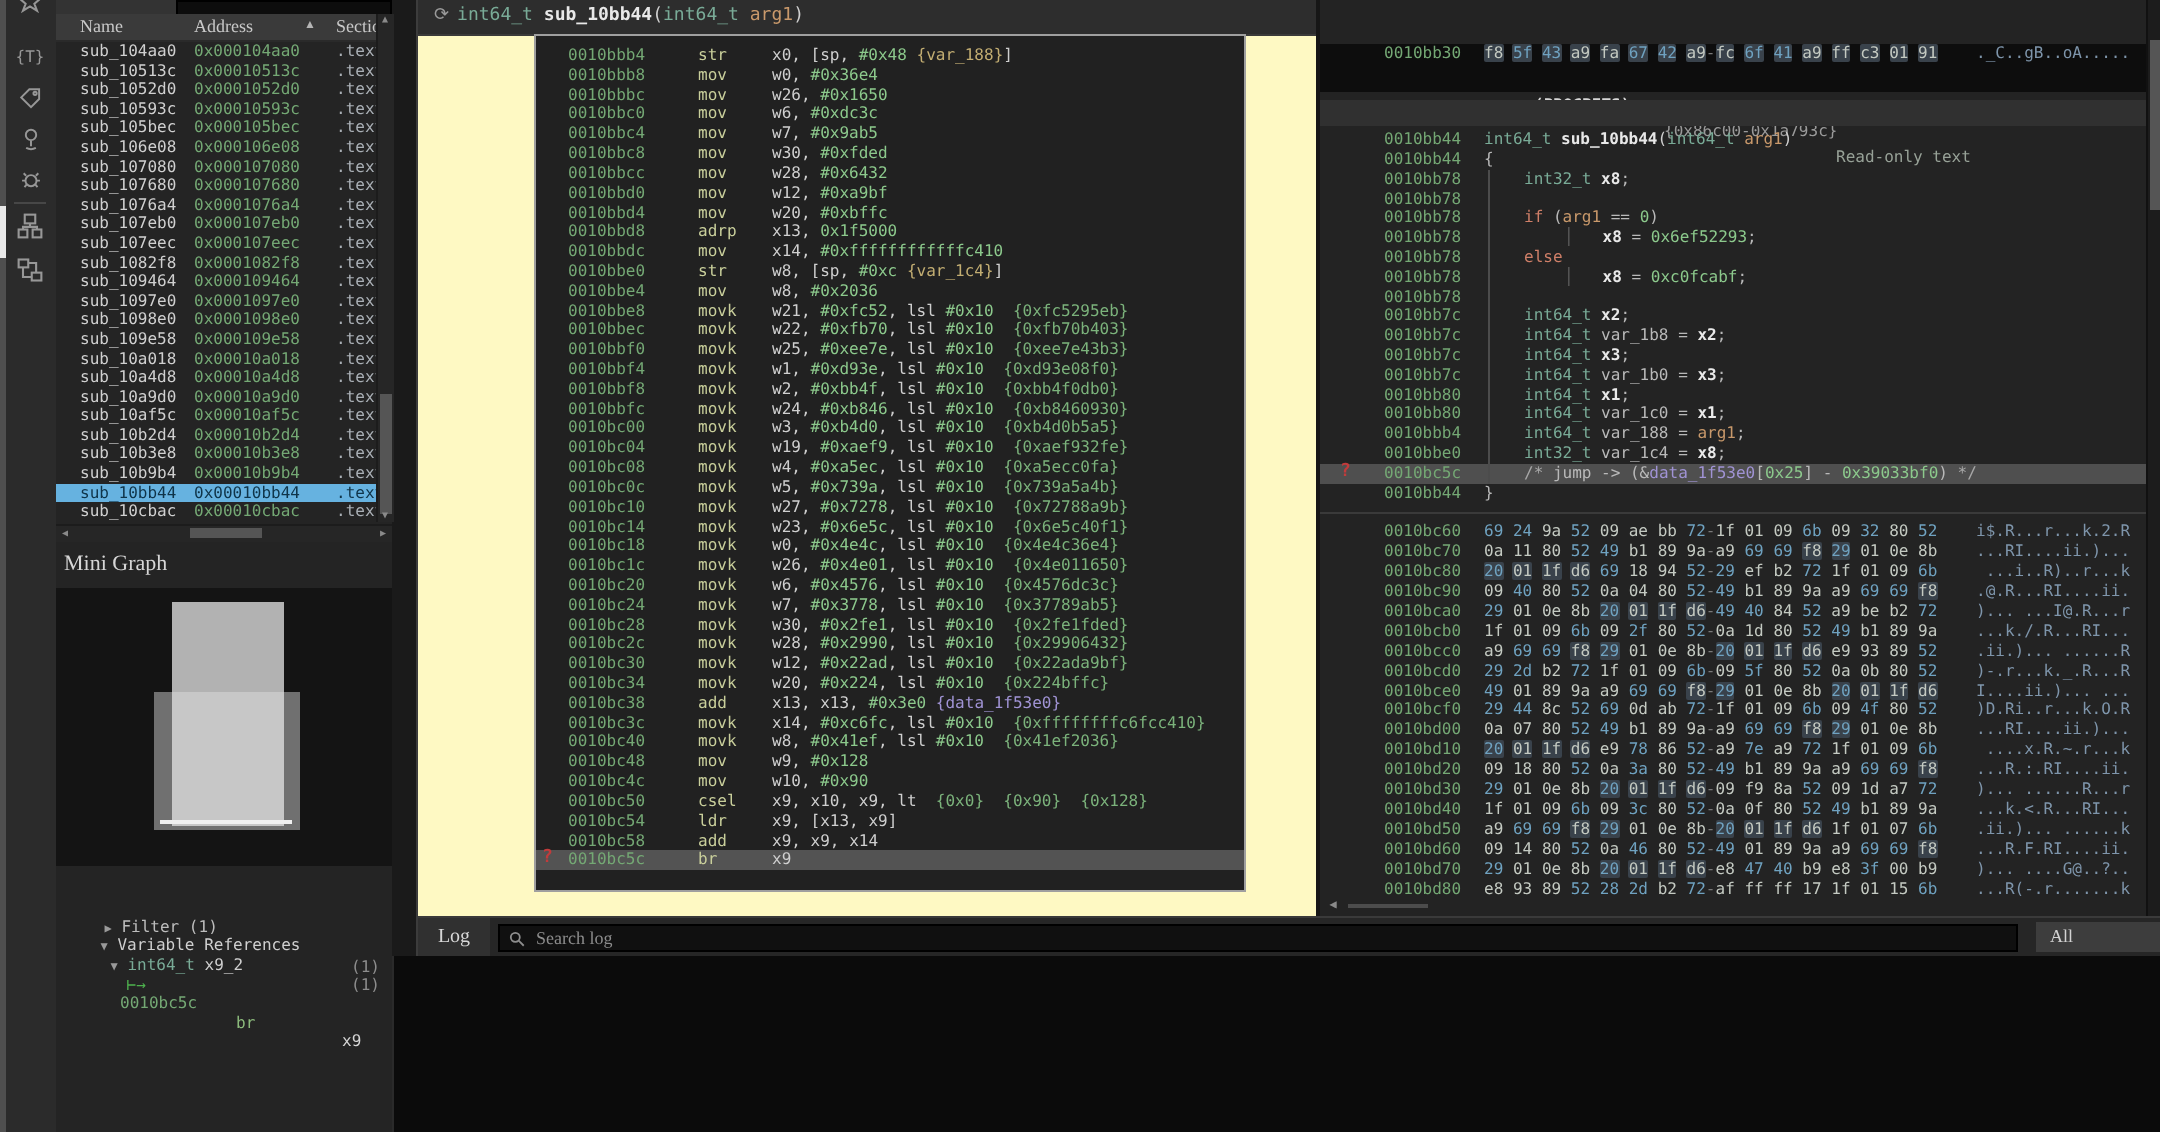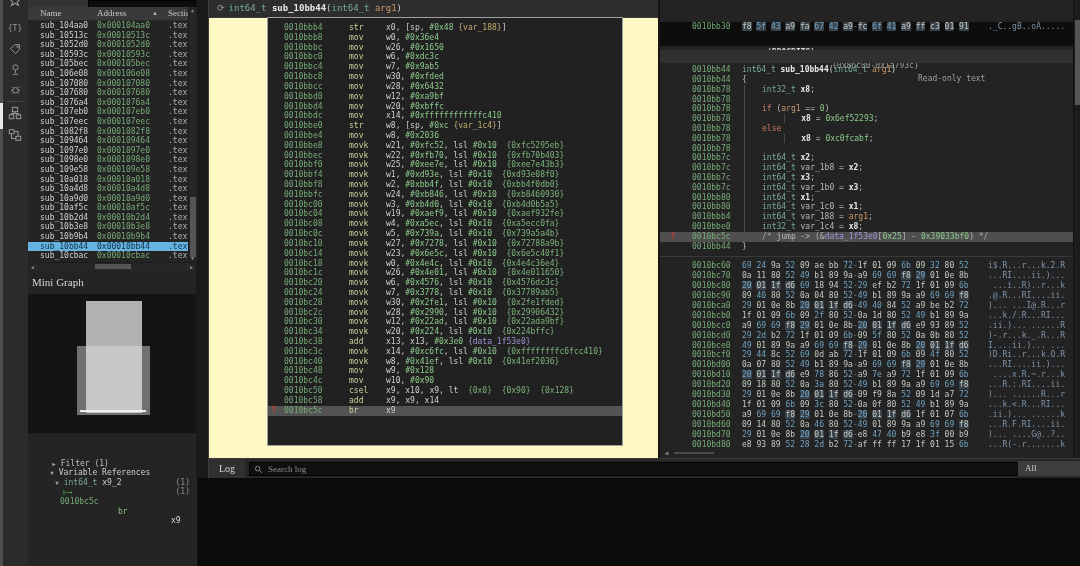--- a/index.html
+++ b/index.html
@@ -100,21 +100,21 @@
   #hexdump .hxrow{height:9.95px;line-height:9.95px;}
   #right-vscroll{left:413px;top:0;width:9px;height:458px;background:#1c1c1c;border-left:1px solid #111;}
   #right-hscroll-arrow{left:2px;top:448px;width:9px;height:9px;color:#8a8a8a;font-size:6px;line-height:9px;text-align:center;}
   #right-hscroll-thumb{left:14px;top:452px;width:40px;height:2px;background:#4c4c4c;}
 
   
   #logbar{left:208px;top:458px;width:884px;height:20px;background:#262626;border-top:1px solid #3a3a3a;border-left:1px solid #3c3c3c;}
   #logtab{position:absolute;left:0;top:0;width:36px;height:20px;background:#303030;color:#d8d8d8;
           font-size:10px;line-height:20px;text-align:center;}
   #logsearch{position:absolute;left:40px;top:3px;width:758px;height:12px;background:#101010;border:1px solid #000;
-             color:#8d8d8d;font-size:9px;line-height:12px;padding-left:34px;}
+             color:#8d8d8d;font-size:9px;line-height:12px;}
   #logsearch .ph{position:absolute;left:18px;top:0;}
   #logsearch svg{position:absolute;left:4px;top:2px;}
   #logfilter{position:absolute;left:809px;top:2px;width:75px;height:15px;background:#3d3d3d;color:#d2d2d2;
              font-size:9px;line-height:15px;padding-left:7px;box-sizing:border-box;}
   #logcontent{left:196px;top:478px;width:884px;height:88px;background:#0b0b0b;border-left:1px solid #2a2a2a;}
 </style>
 </head>
 <body>
 
 <div id="app">
@@ -244,20 +244,21 @@
       <div id="drows">
           <div class="drow"><span class="da">0010bbb4</span><span class="dm">str</span><span class="do"><i class="creg" style="font-style:normal">x0</i>, [sp, <i class="cN" style="font-style:normal">#0x48</i> <i class="cV" style="font-style:normal">{var_188}</i>]</span></div>
           <div class="drow"><span class="da">0010bbb8</span><span class="dm">mov</span><span class="do"><i class="creg" style="font-style:normal">w0</i>, <i class="cN" style="font-style:normal">#0x36e4</i></span></div>
           <div class="drow"><span class="da">0010bbbc</span><span class="dm">mov</span><span class="do"><i class="creg" style="font-style:normal">w26</i>, <i class="cN" style="font-style:normal">#0x1650</i></span></div>
           <div class="drow"><span class="da">0010bbc0</span><span class="dm">mov</span><span class="do"><i class="creg" style="font-style:normal">w6</i>, <i class="cN" style="font-style:normal">#0xdc3c</i></span></div>
           <div class="drow"><span class="da">0010bbc4</span><span class="dm">mov</span><span class="do"><i class="creg" style="font-style:normal">w7</i>, <i class="cN" style="font-style:normal">#0x9ab5</i></span></div>
           <div class="drow"><span class="da">0010bbc8</span><span class="dm">mov</span><span class="do"><i class="creg" style="font-style:normal">w30</i>, <i class="cN" style="font-style:normal">#0xfded</i></span></div>
           <div class="drow"><span class="da">0010bbcc</span><span class="dm">mov</span><span class="do"><i class="creg" style="font-style:normal">w28</i>, <i class="cN" style="font-style:normal">#0x6432</i></span></div>
           <div class="drow"><span class="da">0010bbd0</span><span class="dm">mov</span><span class="do"><i class="creg" style="font-style:normal">w12</i>, <i class="cN" style="font-style:normal">#0xa9bf</i></span></div>
           <div class="drow"><span class="da">0010bbd4</span><span class="dm">mov</span><span class="do"><i class="creg" style="font-style:normal">w20</i>, <i class="cN" style="font-style:normal">#0xbffc</i></span></div>
+          <div class="drow"><span class="da">0010bbd8</span><span class="dm">adrp</span><span class="do"><i class="creg" style="font-style:normal">x13</i>, <i class="cN" style="font-style:normal">0x1f5000</i></span></div>
           <div class="drow"><span class="da">0010bbdc</span><span class="dm">mov</span><span class="do"><i class="creg" style="font-style:normal">x14</i>, <i class="cN" style="font-style:normal">#0xffffffffffffc410</i></span></div>
           <div class="drow"><span class="da">0010bbe0</span><span class="dm">str</span><span class="do"><i class="creg" style="font-style:normal">w8</i>, [sp, <i class="cN" style="font-style:normal">#0xc</i> <i class="cV" style="font-style:normal">{var_1c4}</i>]</span></div>
           <div class="drow"><span class="da">0010bbe4</span><span class="dm">mov</span><span class="do"><i class="creg" style="font-style:normal">w8</i>, <i class="cN" style="font-style:normal">#0x2036</i></span></div>
           <div class="drow"><span class="da">0010bbe8</span><span class="dm">movk</span><span class="do"><i class="creg" style="font-style:normal">w21</i>, <i class="cN" style="font-style:normal">#0xfc52</i>, lsl <i class="cN" style="font-style:normal">#0x10</i>  <i class="cA" style="font-style:normal">{0xfc5295eb}</i></span></div>
           <div class="drow"><span class="da">0010bbec</span><span class="dm">movk</span><span class="do"><i class="creg" style="font-style:normal">w22</i>, <i class="cN" style="font-style:normal">#0xfb70</i>, lsl <i class="cN" style="font-style:normal">#0x10</i>  <i class="cA" style="font-style:normal">{0xfb70b403}</i></span></div>
           <div class="drow"><span class="da">0010bbf0</span><span class="dm">movk</span><span class="do"><i class="creg" style="font-style:normal">w25</i>, <i class="cN" style="font-style:normal">#0xee7e</i>, lsl <i class="cN" style="font-style:normal">#0x10</i>  <i class="cA" style="font-style:normal">{0xee7e43b3}</i></span></div>
           <div class="drow"><span class="da">0010bbf4</span><span class="dm">movk</span><span class="do"><i class="creg" style="font-style:normal">w1</i>, <i class="cN" style="font-style:normal">#0xd93e</i>, lsl <i class="cN" style="font-style:normal">#0x10</i>  <i class="cA" style="font-style:normal">{0xd93e08f0}</i></span></div>
           <div class="drow"><span class="da">0010bbf8</span><span class="dm">movk</span><span class="do"><i class="creg" style="font-style:normal">w2</i>, <i class="cN" style="font-style:normal">#0xbb4f</i>, lsl <i class="cN" style="font-style:normal">#0x10</i>  <i class="cA" style="font-style:normal">{0xbb4f0db0}</i></span></div>
           <div class="drow"><span class="da">0010bbfc</span><span class="dm">movk</span><span class="do"><i class="creg" style="font-style:normal">w24</i>, <i class="cN" style="font-style:normal">#0xb846</i>, lsl <i class="cN" style="font-style:normal">#0x10</i>  <i class="cA" style="font-style:normal">{0xb8460930}</i></span></div>
           <div class="drow"><span class="da">0010bc00</span><span class="dm">movk</span><span class="do"><i class="creg" style="font-style:normal">w3</i>, <i class="cN" style="font-style:normal">#0xb4d0</i>, lsl <i class="cN" style="font-style:normal">#0x10</i>  <i class="cA" style="font-style:normal">{0xb4d0b5a5}</i></span></div>
@@ -273,20 +274,21 @@
           <div class="drow"><span class="da">0010bc28</span><span class="dm">movk</span><span class="do"><i class="creg" style="font-style:normal">w30</i>, <i class="cN" style="font-style:normal">#0x2fe1</i>, lsl <i class="cN" style="font-style:normal">#0x10</i>  <i class="cA" style="font-style:normal">{0x2fe1fded}</i></span></div>
           <div class="drow"><span class="da">0010bc2c</span><span class="dm">movk</span><span class="do"><i class="creg" style="font-style:normal">w28</i>, <i class="cN" style="font-style:normal">#0x2990</i>, lsl <i class="cN" style="font-style:normal">#0x10</i>  <i class="cA" style="font-style:normal">{0x29906432}</i></span></div>
           <div class="drow"><span class="da">0010bc30</span><span class="dm">movk</span><span class="do"><i class="creg" style="font-style:normal">w12</i>, <i class="cN" style="font-style:normal">#0x22ad</i>, lsl <i class="cN" style="font-style:normal">#0x10</i>  <i class="cA" style="font-style:normal">{0x22ada9bf}</i></span></div>
           <div class="drow"><span class="da">0010bc34</span><span class="dm">movk</span><span class="do"><i class="creg" style="font-style:normal">w20</i>, <i class="cN" style="font-style:normal">#0x224</i>, lsl <i class="cN" style="font-style:normal">#0x10</i>  <i class="cA" style="font-style:normal">{0x224bffc}</i></span></div>
           <div class="drow"><span class="da">0010bc38</span><span class="dm">add</span><span class="do"><i class="creg" style="font-style:normal">x13</i>, <i class="creg" style="font-style:normal">x13</i>, <i class="cN" style="font-style:normal">#0x3e0</i> <i class="cD" style="font-style:normal">{data_1f53e0}</i></span></div>
           <div class="drow"><span class="da">0010bc3c</span><span class="dm">movk</span><span class="do"><i class="creg" style="font-style:normal">x14</i>, <i class="cN" style="font-style:normal">#0xc6fc</i>, lsl <i class="cN" style="font-style:normal">#0x10</i>  <i class="cA" style="font-style:normal">{0xffffffffc6fcc410}</i></span></div>
           <div class="drow"><span class="da">0010bc40</span><span class="dm">movk</span><span class="do"><i class="creg" style="font-style:normal">w8</i>, <i class="cN" style="font-style:normal">#0x41ef</i>, lsl <i class="cN" style="font-style:normal">#0x10</i>  <i class="cA" style="font-style:normal">{0x41ef2036}</i></span></div>
           <div class="drow"><span class="da">0010bc48</span><span class="dm">mov</span><span class="do"><i class="creg" style="font-style:normal">w9</i>, <i class="cN" style="font-style:normal">#0x128</i></span></div>
           <div class="drow"><span class="da">0010bc4c</span><span class="dm">mov</span><span class="do"><i class="creg" style="font-style:normal">w10</i>, <i class="cN" style="font-style:normal">#0x90</i></span></div>
           <div class="drow"><span class="da">0010bc50</span><span class="dm">csel</span><span class="do"><i class="creg" style="font-style:normal">x9</i>, <i class="creg" style="font-style:normal">x10</i>, <i class="creg" style="font-style:normal">x9</i>, lt  <i class="cA" style="font-style:normal">{0x0}</i>  <i class="cA" style="font-style:normal">{0x90}</i>  <i class="cA" style="font-style:normal">{0x128}</i></span></div>
+          <div class="drow"><span class="da">0010bc54</span><span class="dm">ldr</span><span class="do"><i class="creg" style="font-style:normal">x9</i>, [<i class="creg" style="font-style:normal">x13</i>, <i class="creg" style="font-style:normal">x9</i>]</span></div>
           <div class="drow"><span class="da">0010bc58</span><span class="dm">add</span><span class="do"><i class="creg" style="font-style:normal">x9</i>, <i class="creg" style="font-style:normal">x9</i>, <i class="creg" style="font-style:normal">x14</i></span></div>
           <div class="drow hl"><span class="redq">?</span><span class="da">0010bc5c</span><span class="dm">br</span><span class="do"><i class="creg" style="font-style:normal">x9</i></span></div>
         </div>
     </div>
     <div class="abs sb" id="mid-vscroll">
       <div class="sb-arrow" style="top:1px;left:1px">▲</div>
       <div class="sb-thumb" style="left:1px;top:180px;width:7px;height:48px"></div>
     </div>
     <div class="abs" id="mid-darrow">▼</div>
   </div>

